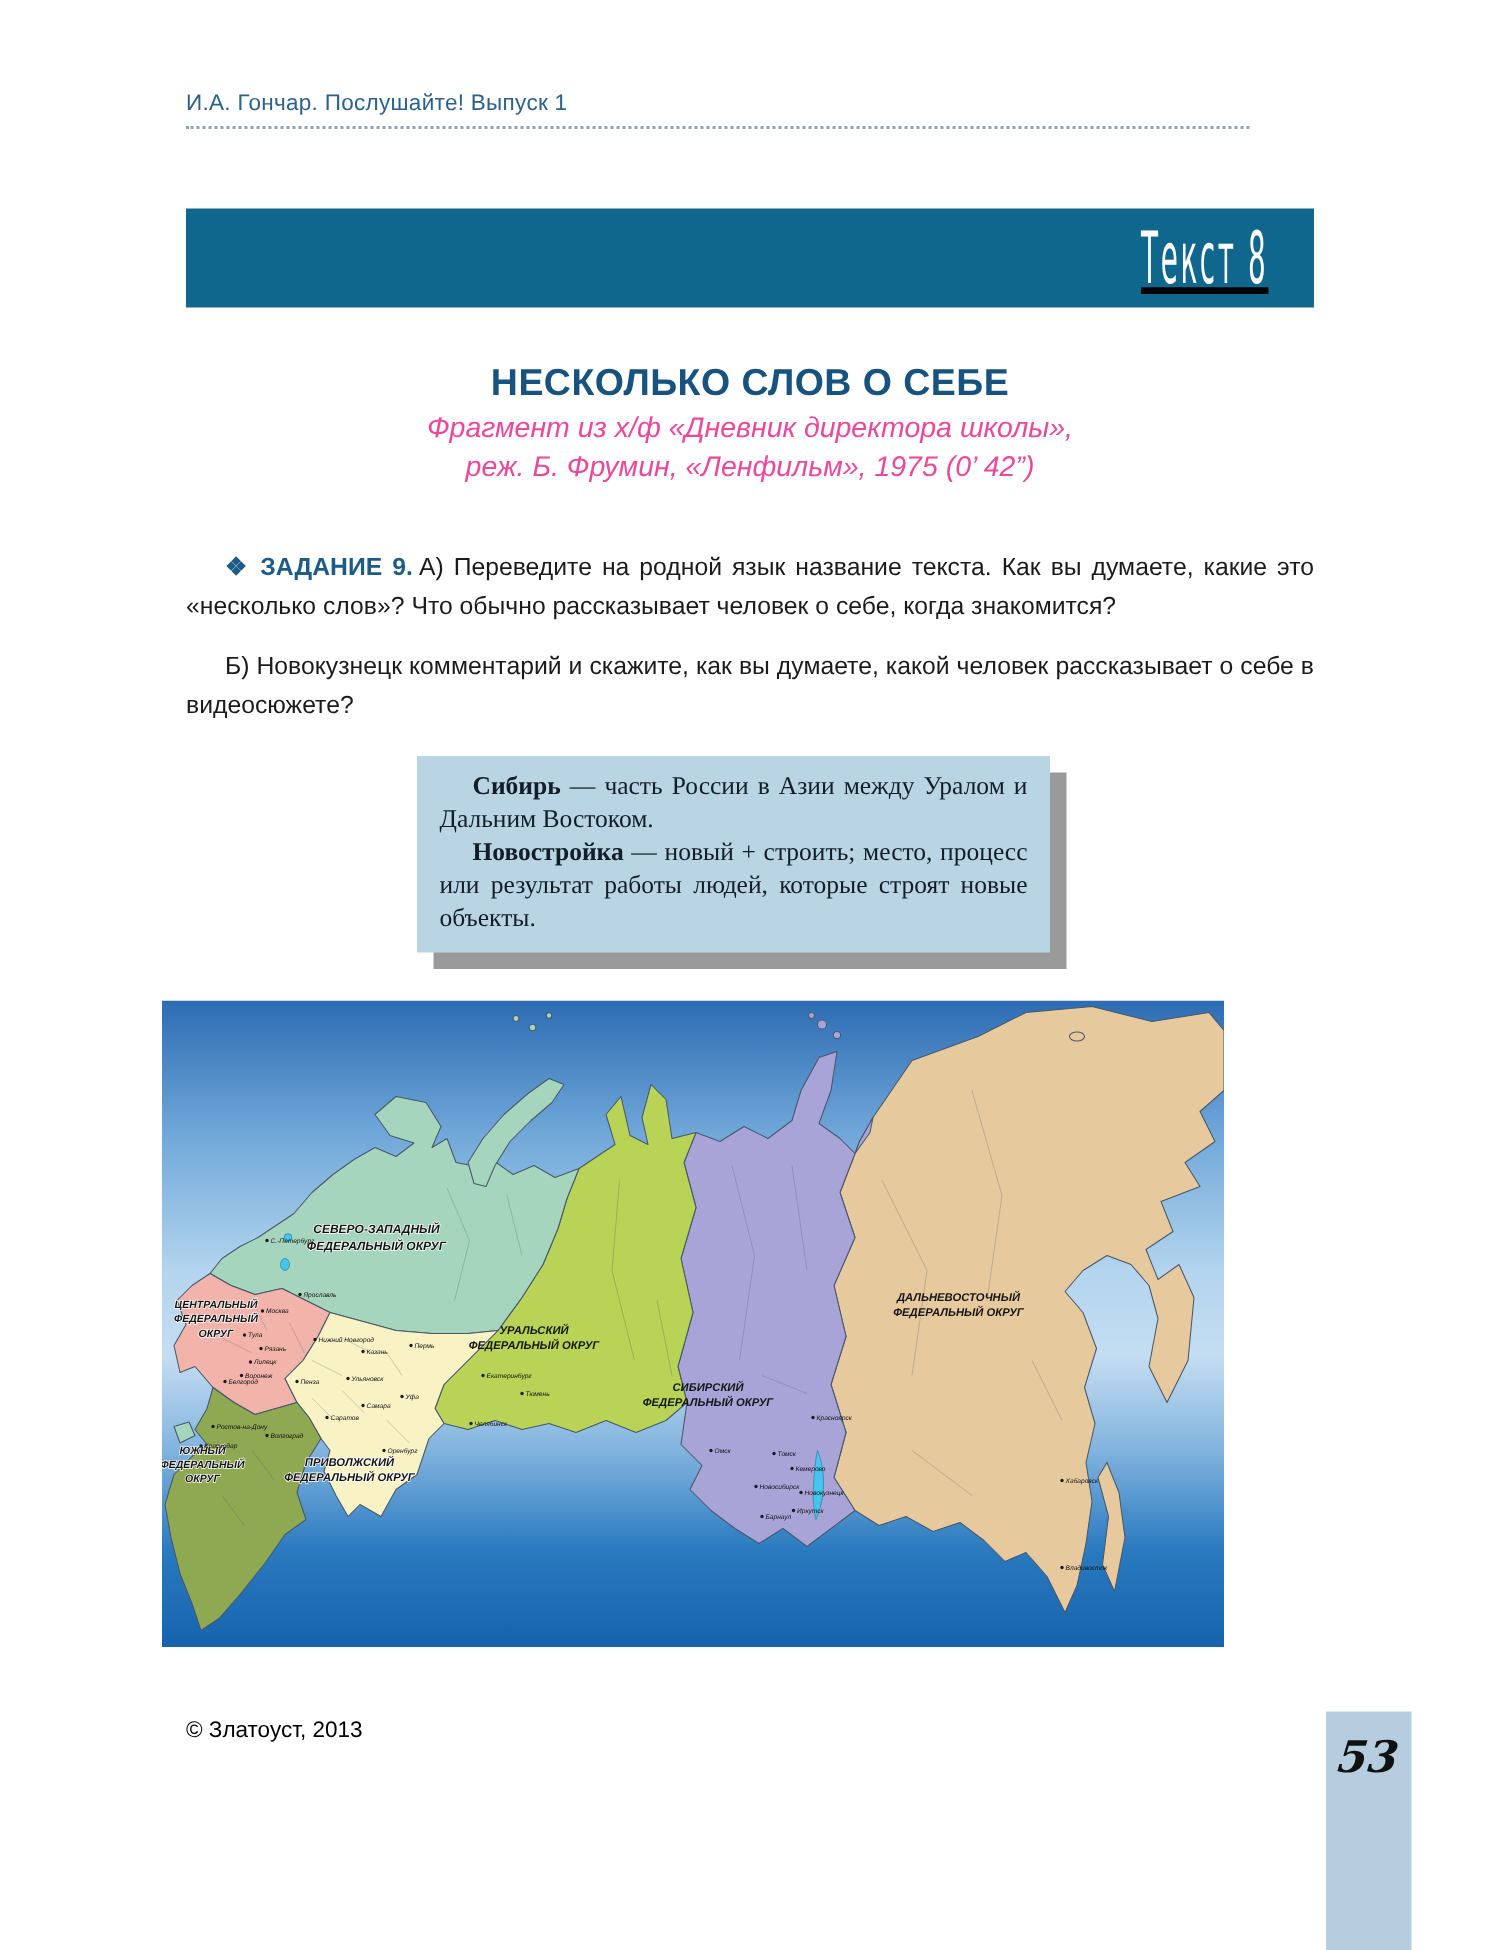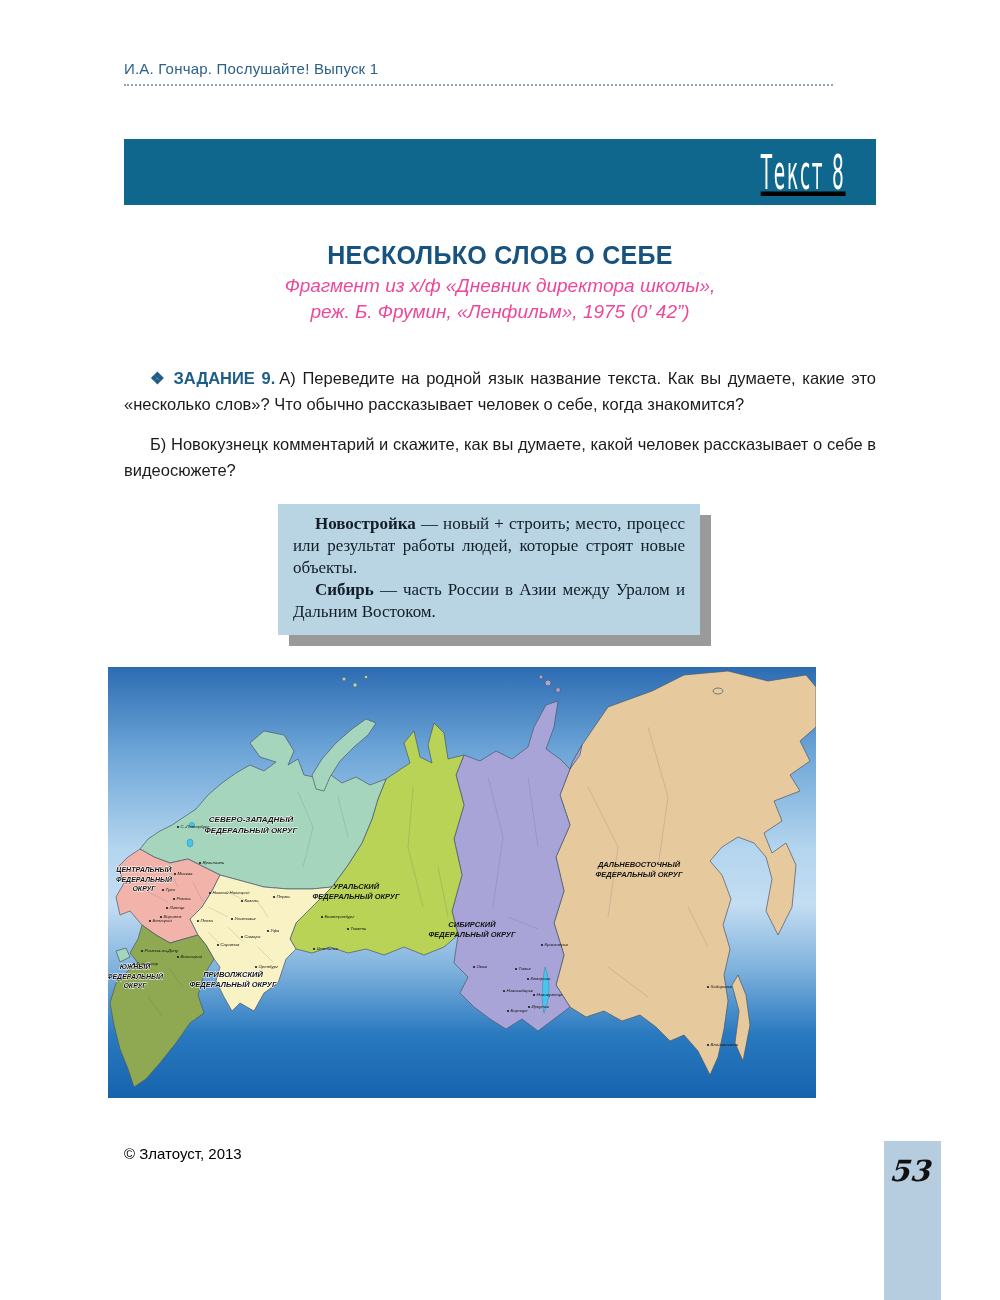--- a/index.html
+++ b/index.html
@@ -57,22 +57,22 @@
   <div class="subtitle">
     <span>Фрагмент из х/ф «Дневник директора школы»,</span><br>
     <span>реж. Б. Фрумин, «Ленфильм», 1975 (0’ 42”)</span>
   </div>
 
   <p class="task task-a"><span class="tmark">❖</span> <span class="tlabel">ЗАДАНИЕ 9.</span><span>А) Переведите на родной язык название текста. Как вы думаете, какие это «несколько слов»? Что обычно рассказывает человек о себе, когда знакомится?</span></p>
 
   <p class="task task-b">Б) Новокузнецк комментарий и скажите, как вы думаете, какой человек рассказывает о себе в видеосюжете?</p>
 
   <div class="gloss-box" style="background: rgb(185, 212, 227);">
+    <p><b>Сибирь</b> <span>— часть России в Азии между Уралом и Дальним Востоком.</span></p>
     <p><b>Новостройка</b> <span>— новый + строить; место, процесс или результат работы людей, которые строят новые объекты.</span></p>
-    <p><b>Сибирь</b> <span>— часть России в Азии между Уралом и Дальним Востоком.</span></p>
   </div>
 
   <div class="map-wrap">
     <svg id="map-svg" width="708" height="431" viewBox="0 0 708 431" xmlns="http://www.w3.org/2000/svg">
       <defs>
         <linearGradient id="sea" x1="0" y1="0" x2="0" y2="1">
           <stop offset="0" stop-color="#2d6cb3"></stop>
           <stop offset="0.2" stop-color="#6ea6d8"></stop>
           <stop offset="0.42" stop-color="#b3d5ee"></stop>
           <stop offset="0.55" stop-color="#c4ddf2"></stop>

